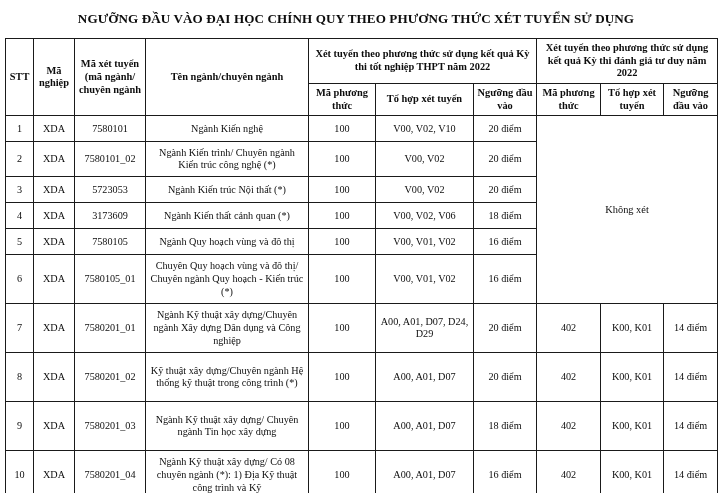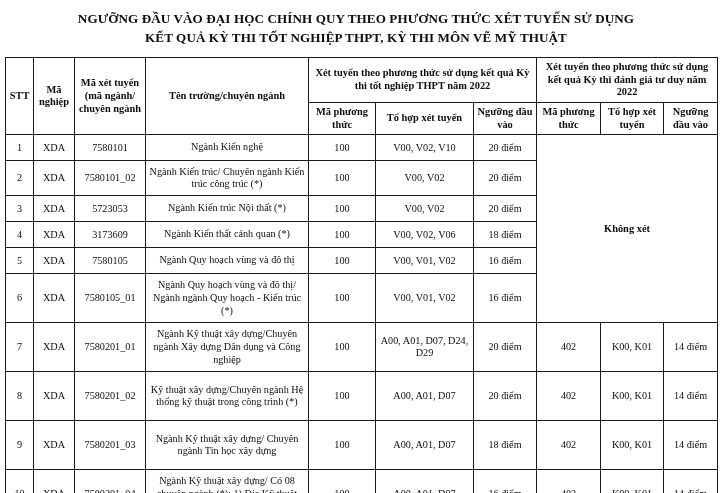--- a/index.html
+++ b/index.html
@@ -79,21 +79,20 @@
   td.c-name {
     text-align: left;
     padding-left: 5px;
     padding-right: 3px;
     line-height: 1.26;
   }
   td.c-merged {
     vertical-align: middle;
     text-align: center;
     font-size: 10.4px;
-    font-weight: bold;
   }
   
   col.w-stt     { width: 28px; }
   col.w-truong  { width: 41px; }
   col.w-maxt    { width: 71px; }
   col.w-ten     { width: 163px; }
   col.w-mapt1   { width: 67px; }
   col.w-tohop1  { width: 98px; }
   col.w-nguong1 { width: 63px; }
   col.w-mapt2   { width: 64px; }
@@ -104,21 +103,20 @@
   tr.r-2line td { height: 30px; }
   tr.r-3line td { height: 44px; }
 </style>
 </head>
 <body>
 
 <div class="page">
 
   <div class="doc-title">
     <span class="tline l1">NGƯỠNG ĐẦU VÀO ĐẠI HỌC CHÍNH QUY THEO PHƯƠNG THỨC XÉT TUYỂN SỬ DỤNG</span>
-    <span class="tline l2">KẾT QUẢ KỲ THI TỐT NGHIỆP THPT, KỲ THI MÔN VẼ MỸ THUẬT</span>
   </div>
 
   <div class="tbl-wrap">
     <table class="main">
       <colgroup>
         <col class="w-stt">
           <col class="w-truong">
           <col class="w-maxt">
           <col class="w-ten">
         <col class="w-mapt1">
@@ -126,21 +124,21 @@
           <col class="w-nguong1">
         <col class="w-mapt2">
           <col class="w-tohop2">
           <col class="w-nguong2">
       </colgroup>
       <thead>
         <tr>
           <th rowspan="2">STT</th>
           <th rowspan="2">Mã nghiệp</th>
           <th rowspan="2">Mã xét tuyển (mã ngành/ chuyên ngành</th>
-          <th rowspan="2">Tên trường/chuyên ngành</th>
+          <th rowspan="2">Tên ngành/chuyên ngành</th>
           <th class="h-group" colspan="3">Xét tuyển theo phương thức sử dụng kết quả Kỳ thi tốt nghiệp THPT năm 2022</th>
           <th class="h-group" colspan="3">Xét tuyển theo phương thức sử dụng kết quả Kỳ thi đánh giá tư duy năm 2022</th>
         </tr>
         <tr>
           <th>Mã phương thức</th>
           <th>Tổ hợp xét tuyển</th>
           <th>Ngưỡng đầu vào</th>
           <th>Mã phương thức</th>
           <th>Tổ hợp xét tuyển</th>
           <th>Ngưỡng đầu vào</th>
@@ -156,21 +154,21 @@
           <td>100</td>
           <td>V00, V02, V10</td>
           <td>20 điểm</td>
           <td class="c-merged" colspan="3" rowspan="6">Không xét</td>
         </tr>
 
         <tr class="r-2line">
           <td>2</td>
           <td>XDA</td>
           <td>7580101_02</td>
-          <td class="c-name">Ngành Kiến trúc/ Chuyên ngành Kiến trúc công trúc (*)</td>
+          <td class="c-name">Ngành Kiến trình/ Chuyên ngành Kiến trúc công nghệ (*)</td>
           <td>100</td>
           <td>V00, V02</td>
           <td>20 điểm</td>
         </tr>
 
         <tr class="r-1line">
           <td>3</td>
           <td>XDA</td>
           <td>5723053</td>
           <td class="c-name">Ngành Kiến trúc Nội thất (*)</td>
@@ -196,21 +194,21 @@
           <td class="c-name">Ngành Quy hoạch vùng và đô thị</td>
           <td>100</td>
           <td>V00, V01, V02</td>
           <td>16 điểm</td>
         </tr>
 
         <tr class="r-3line">
           <td>6</td>
           <td>XDA</td>
           <td>7580105_01</td>
-          <td class="c-name">Ngành Quy hoạch vùng và đô thị/ Ngành ngành Quy hoạch - Kiến trúc (*)</td>
+          <td class="c-name">Chuyên Quy hoạch vùng và đô thị/ Chuyên ngành Quy hoạch - Kiến trúc (*)</td>
           <td>100</td>
           <td>V00, V01, V02</td>
           <td>16 điểm</td>
         </tr>
 
         <tr class="r-3line">
           <td>7</td>
           <td>XDA</td>
           <td>7580201_01</td>
           <td class="c-name">Ngành Kỹ thuật xây dựng/Chuyên ngành  Xây dựng Dân dụng và Công nghiệp</td>

